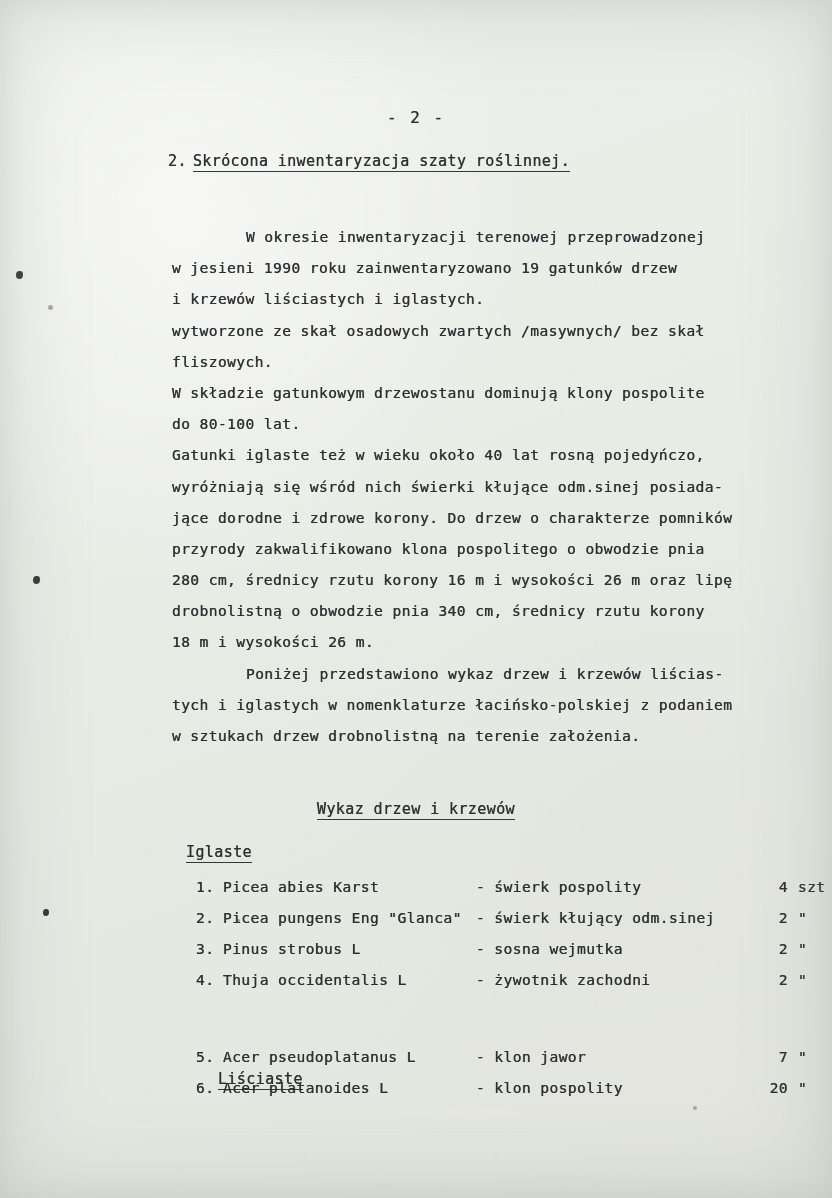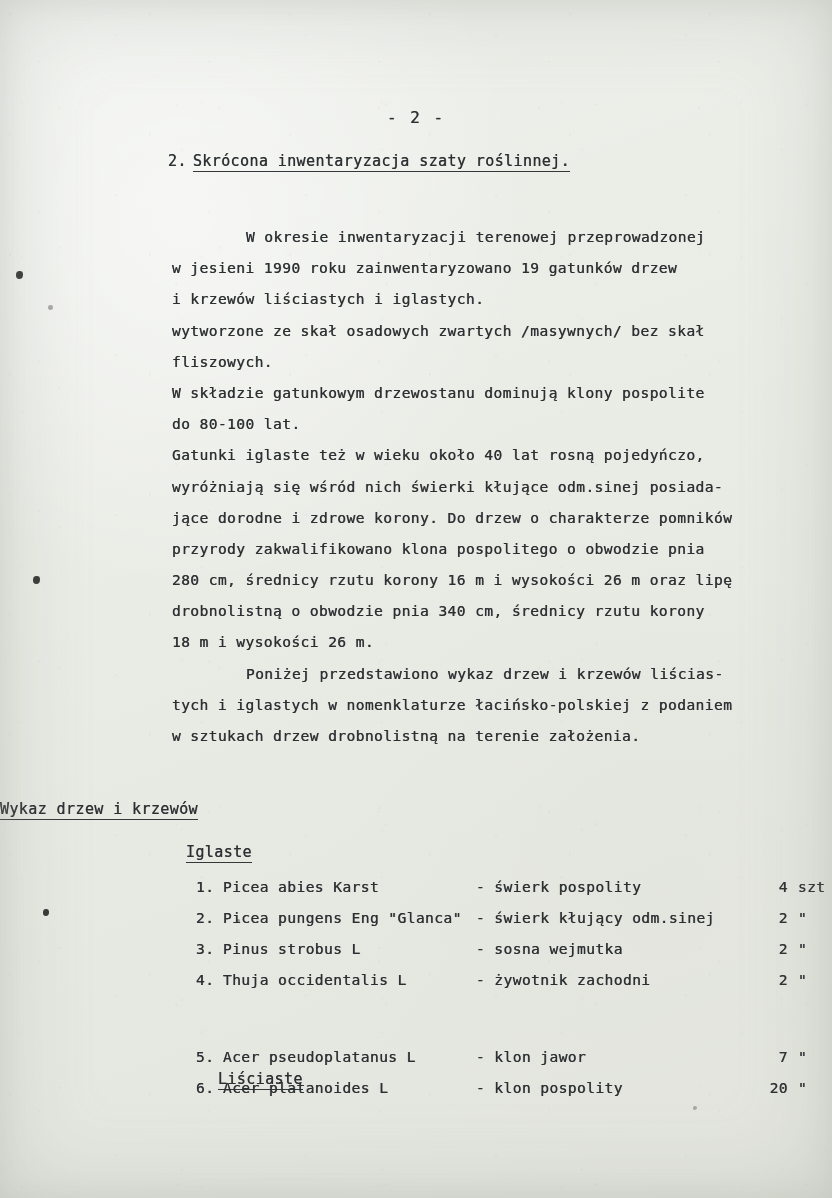--- a/index.html
+++ b/index.html
@@ -103,21 +103,21 @@
     height: 31.2px;
     white-space: pre;
   }
   .indent { padding-left: 74px; }
 
   .list-title {
     position: absolute;
     left: 0;
     top: 800px;
     width: 832px;
-    text-align: left;
+    text-align: center;
     font-size: 15px;
   }
 
   .group-heading {
     position: absolute;
     left: 186px;
     font-size: 15px;
   }
   .grp-iglaste { top: 843px; }
   .grp-lisciaste { top: 1070px; margin-left: 32px; }

